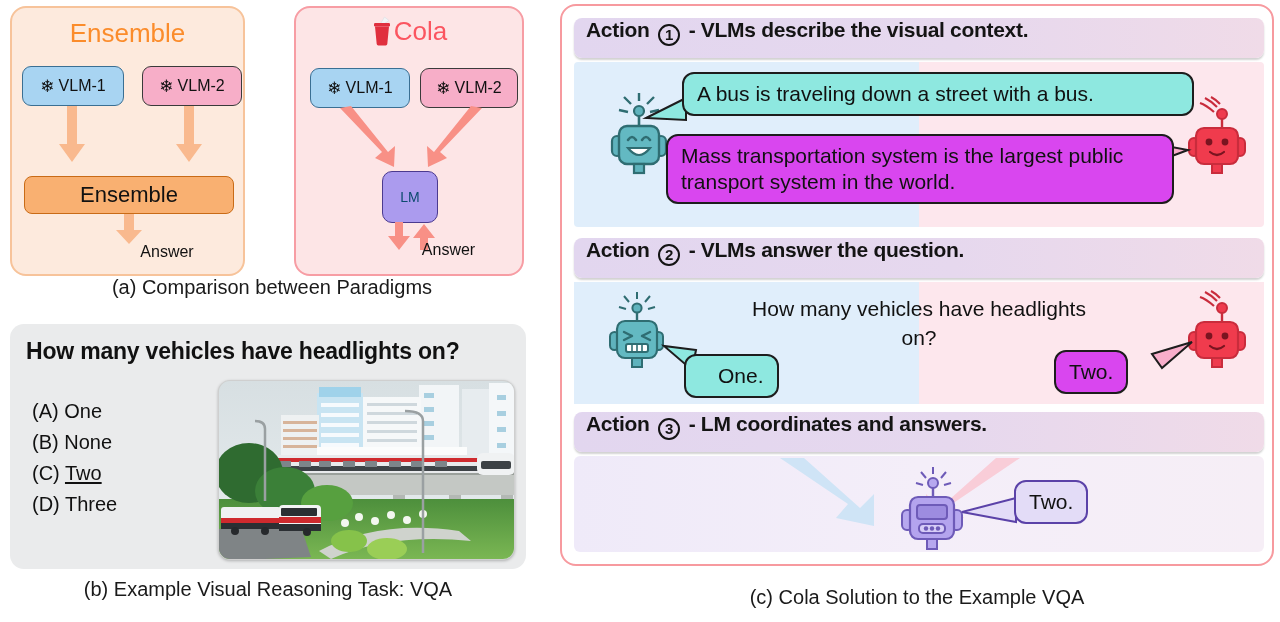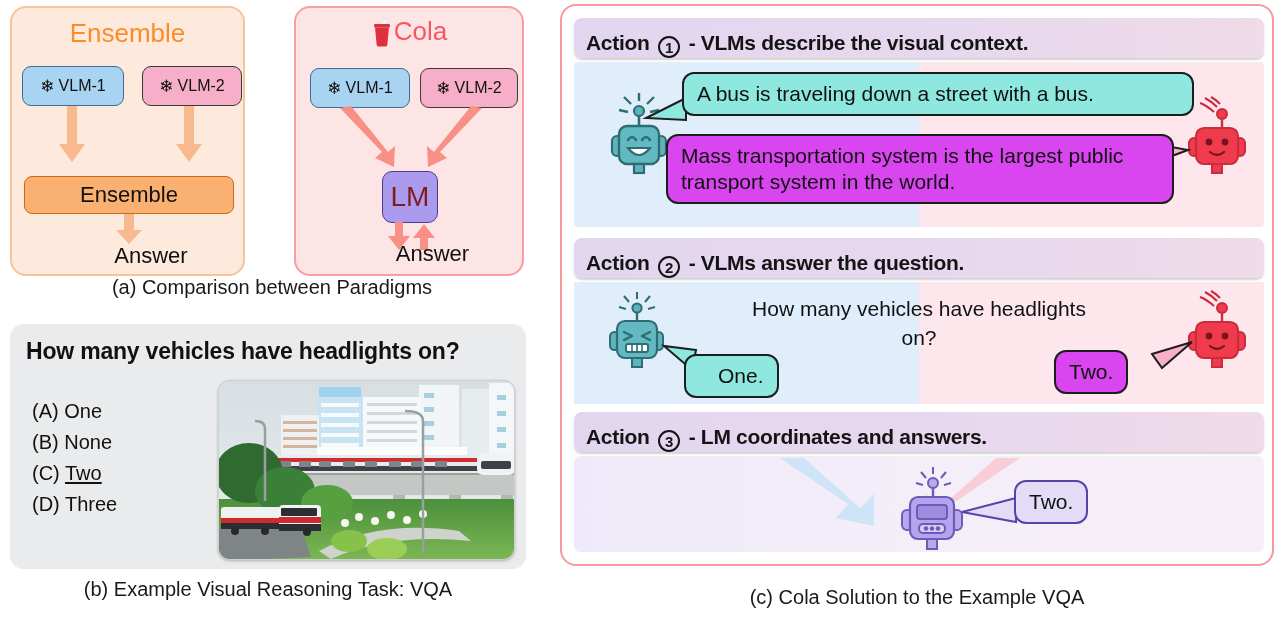--- a/index.html
+++ b/index.html
@@ -23,21 +23,21 @@
     background: #fde5e6; border: 2px solid #f79da4; border-radius: 16px;
   }
   .card-title {
     position: absolute; left: 0; top: 10px; width: 100%;
     text-align: center; font-size: 26px; font-weight: 400;
   }
   .title-ensemble { color: #fb8c2b; }
   .title-cola { color: #fb5560; }
   .cola-title-row {
     position: absolute; left: 0; top: 8px; width: 100%;
-    display: flex; align-items: center; justify-content: center; gap: 1px;
+    display: flex; align-items: flex-start; justify-content: center; gap: 1px;
   }
   .cola-cup { width: 22px; height: 30px; position: relative; display:inline-block; }
 
   .vlm-box {
     position: absolute; height: 40px; border-radius: 9px;
     border: 1.6px solid #2d2d2d;
     display: flex; align-items: center; justify-content: center; gap: 4px;
     font-size: 16px; color: #111;
   }
   .vlm-blue { background: #a8d4f2; border-color: #3a6f93; }
@@ -52,25 +52,25 @@
   .ensemble-bar {
     position: absolute; left: 12px; top: 168px; width: 210px; height: 38px;
     background: #f9b071; border: 1.8px solid #c96b16; border-radius: 8px;
     display: flex; align-items: center; justify-content: center;
     font-size: 22px; color: #111;
   }
   .lm-box {
     position: absolute; left: 86px; top: 163px; width: 56px; height: 52px;
     background: #ab9bee; border: 1.8px solid #4b3a8f; border-radius: 10px;
     display: flex; align-items: center; justify-content: center;
-    font-size: 28px; color: #7f1d1d;
+    font-size: 14px; color: #0c4a6e;
   }
   .answer-text {
-    position: absolute; width: 100%; left: 0; text-align: center;
-    font-size: 22px; color: #111; padding-left: 47px;
+    position: absolute; width: 100%; left: 16px; text-align: center;
+    font-size: 16px; color: #111; padding-left: 47px;
   }
   .ens-answer { top: 235px; }
   .cola-answer { top: 233px; }
 
   .caption {
     position: absolute; width: 100%; left: 0; text-align: center;
     font-size: 20px; color: #1a1a1a;
   }
   .cap-a { top: 272px; }
 
@@ -99,21 +99,21 @@
   
   .panel-c {
     position: absolute; left: 560px; top: 4px; width: 714px; height: 562px;
     border: 2.5px solid #f79a9f; border-radius: 16px; background: #ffffff;
     overflow: hidden;
   }
   .act-header {
     position: absolute; left: 12px; width: 690px; height: 40px;
     background: linear-gradient(90deg, #e2d6ef 0%, #e6d8ee 55%, #f0dbe8 100%);
     border-radius: 8px;
-    display: flex; align-items: flex-end;
+    display: flex; align-items: flex-start;
     box-shadow: 0 2px 2px rgba(0,0,0,.18);
   }
   .act-header .h-text {
     font-size: 21px; font-weight: 700; color: #141414; padding-left: 12px;
     white-space: nowrap; letter-spacing: -0.3px;
   }
   .circnum {
     display: inline-flex; align-items: center; justify-content: center;
     width: 22px; height: 22px; border: 2px solid #141414; border-radius: 50%;
     font-size: 15px; font-weight: 700; line-height: 1;

